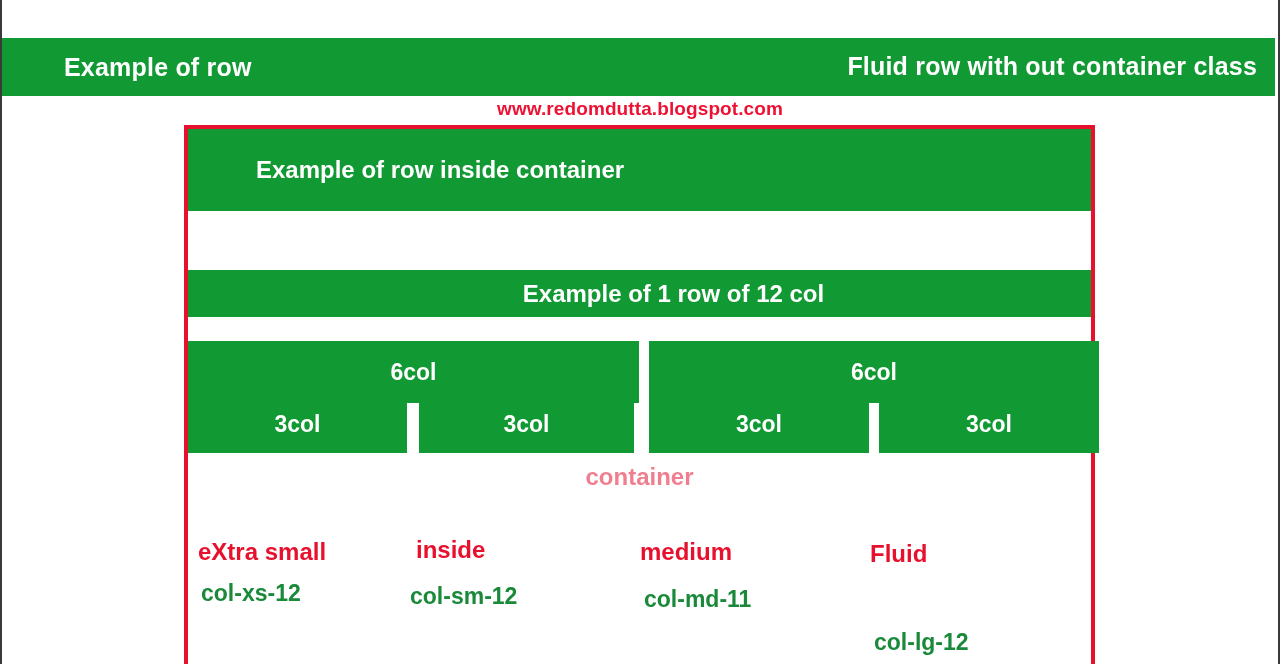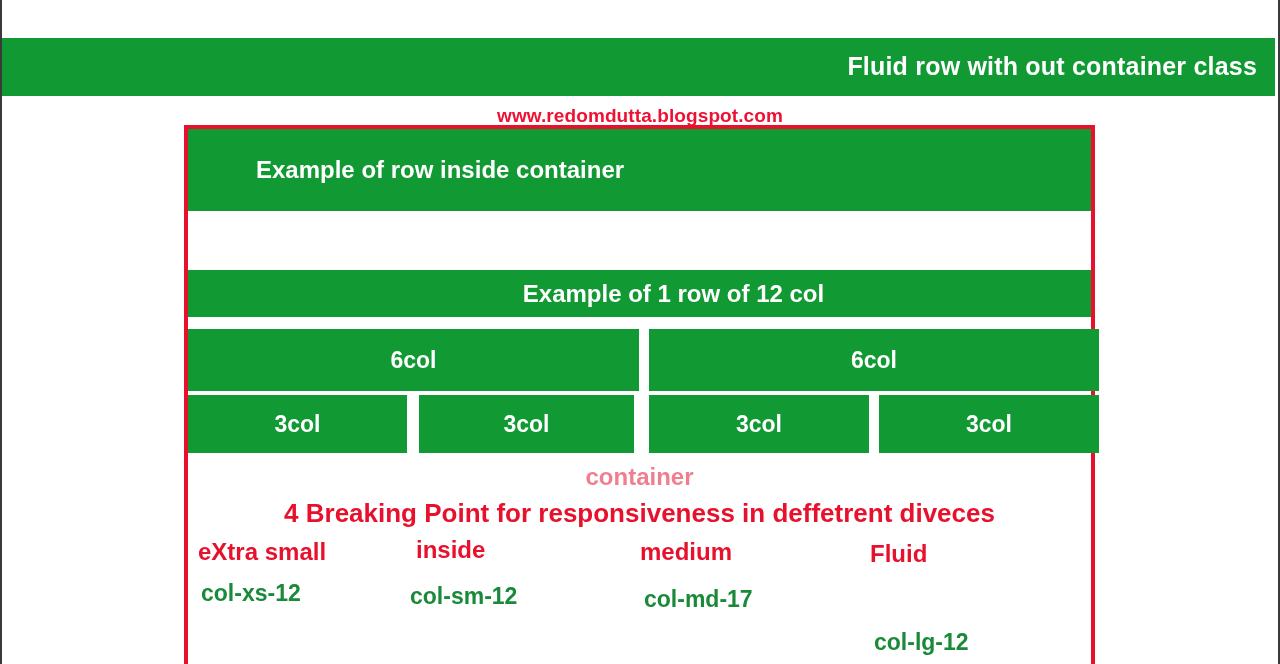--- a/index.html
+++ b/index.html
@@ -60,21 +60,21 @@
     font-weight: bold;
     white-space: nowrap;
     letter-spacing: 0.2px;
   }
 
   
   .blog-url {
     position: absolute;
     left: 0;
     right: 0;
-    top: 105px;
+    top: 98px;
     text-align: center;
     color: #ee1133;
     font-size: 19px;
     font-weight: bold;
     letter-spacing: 0.1px;
   }
 
   
   .container-box {
     position: absolute;
@@ -125,21 +125,21 @@
   }
   
   .row-twelve {
     left: 0; top: 141px; right: 0; height: 47px; justify-content: center;
   }
 
   
   .row-six {
     position: absolute;
     left: 0; right: 0;
-    top: 200px;
+    top: 212px;
     height: 62px;
   }
   .col-6 {
     position: absolute;
     top: 0;
     height: 62px;
     background: #119933;
     display: flex;
     align-items: center;
     justify-content: center;
@@ -227,20 +227,21 @@
   .bp-class.md { left: 456px; top: 123px; }
   .bp-class.lg { left: 686px; top: 127px; margin-top: 39px; }
 </style>
 </head>
 <body>
 
 <div class="page-edge left"></div>
 <div class="page-edge right"></div>
 
 <div class="header-bar">
+  <div class="h-left">Example of row</div>
   <div class="h-right">Fluid row with out container class</div>
 </div>
 
 <div class="blog-url">www.redomdutta.blogspot.com</div>
 
 <div class="container-box">
 
   <div class="row-band row-inside">
     <span class="band-label band-label-indent">Example of row inside container</span>
   </div>
@@ -269,26 +270,25 @@
     <div class="col-3 c3">
       <span class="cell-label">3col</span>
     </div>
     <div class="col-3 c4">
       <span class="cell-label">3col</span>
     </div>
   </div>
 
   <div class="legend">
     <div class="legend-container-word">container</div>
-    <div class="legend-headline">4 Breaking Point for responsiveness in deffetrent diveces</div>
 
     <div class="bp-size xs">eXtra small</div>
     <div class="bp-size sm">inside</div>
     <div class="bp-size md">medium</div>
     <div class="bp-size lg">Fluid</div>
 
     <div class="bp-class xs">col-xs-12</div>
     <div class="bp-class sm">col-sm-12</div>
-    <div class="bp-class md">col-md-17</div>
+    <div class="bp-class md">col-md-11</div>
     <div class="bp-class lg">col-lg-12</div>
   </div>
 
 </div>
 
 </body></html>

